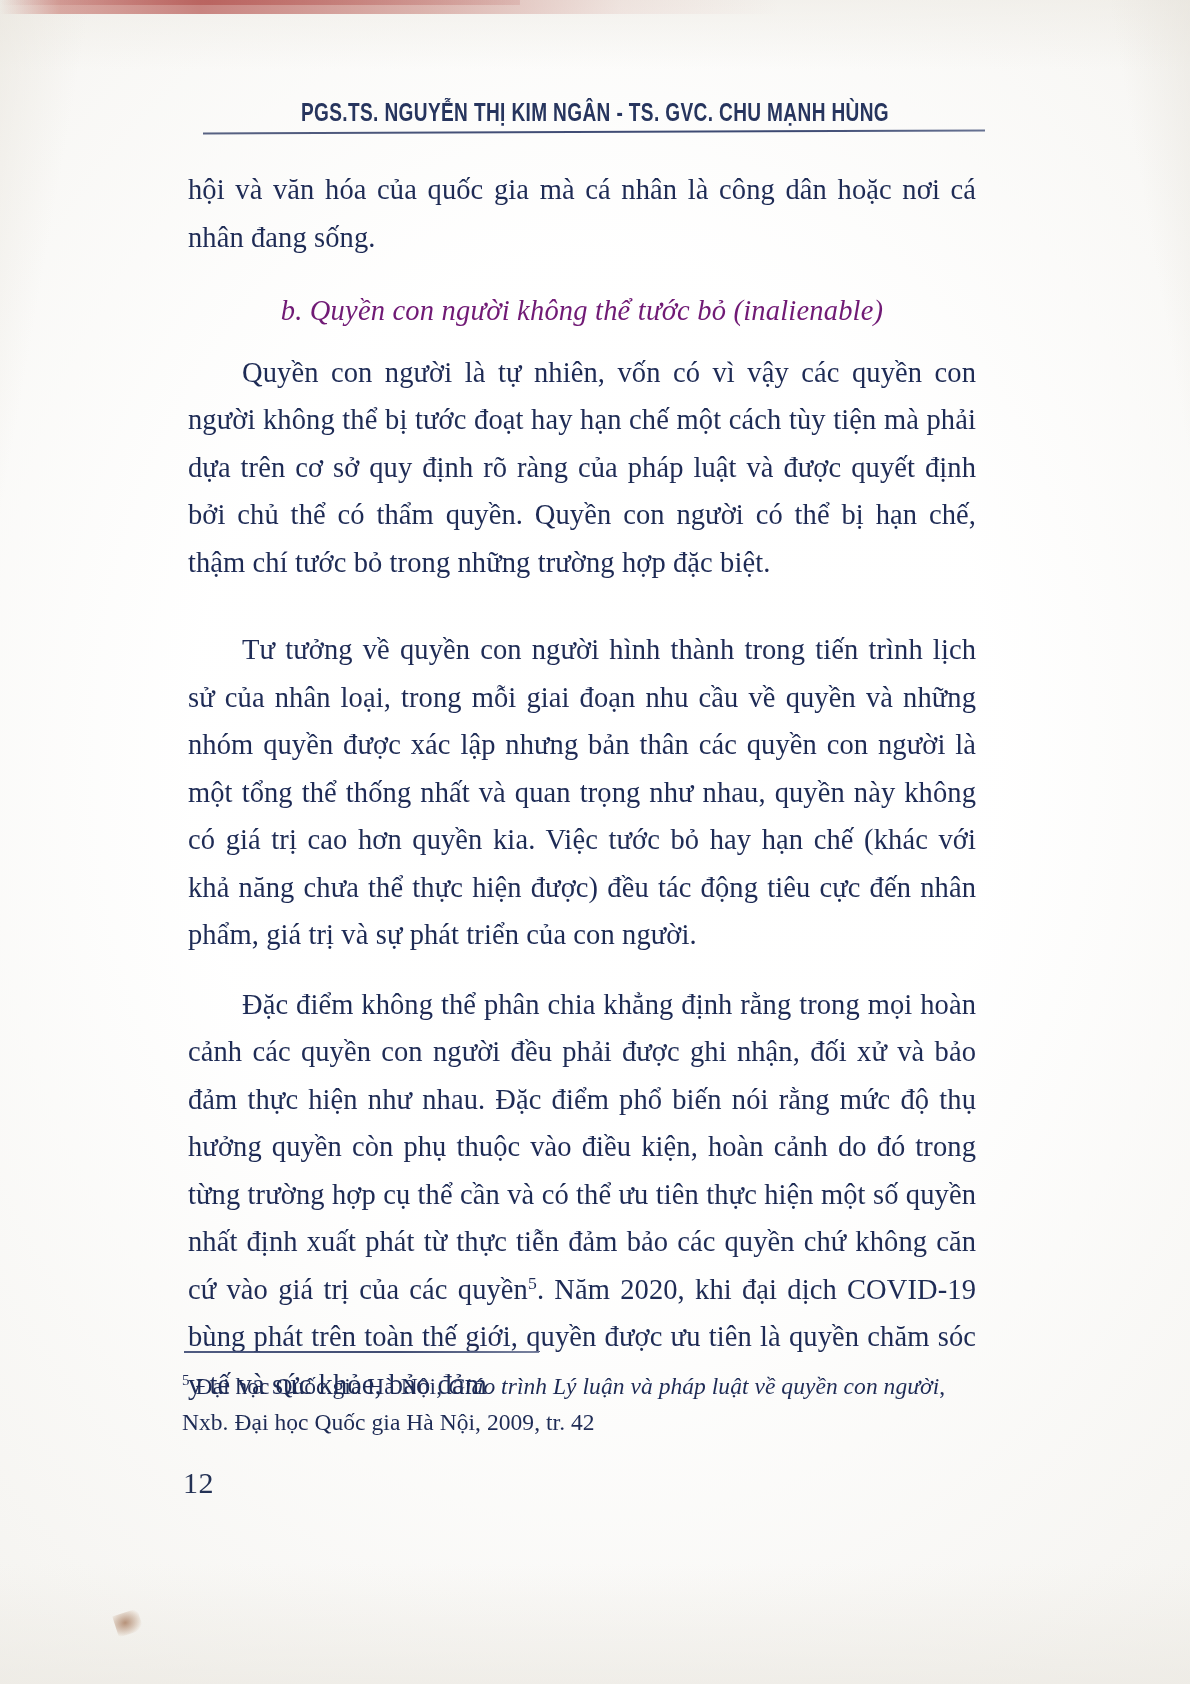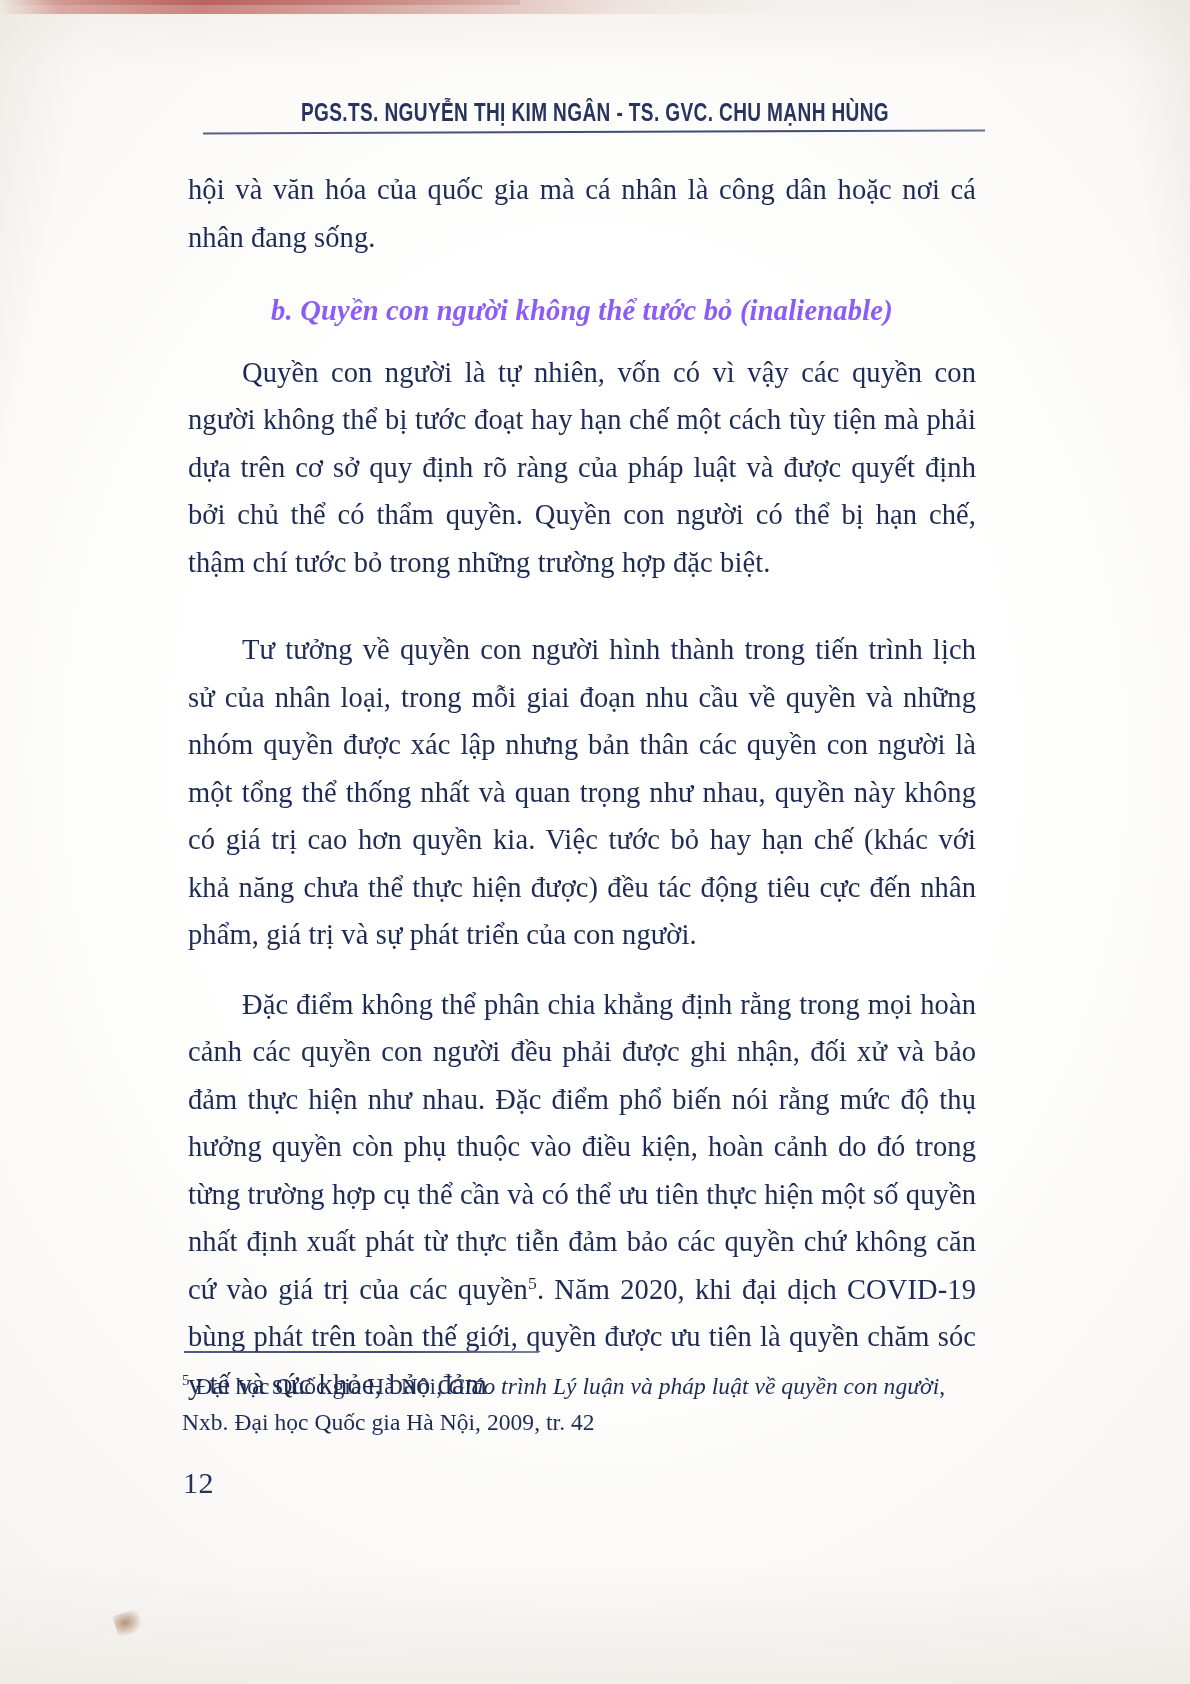--- a/index.html
+++ b/index.html
@@ -108,24 +108,24 @@
     color: #1e2b55;
     letter-spacing: 0.1px;
   }
   p.para.indent {
     text-indent: 54px;
   }
   h3.sub-heading {
     margin: 0;
     font-size: 28.5px;
     line-height: 47.5px;
-    font-weight: bold;
+    font-weight: normal;
     font-style: italic;
     text-align: center;
-    color: #8b5cf6;
+    color: #701a75;
     letter-spacing: 0.2px;
   }
   .gap-before-heading { height: 20px; }
   .gap-after-heading { height: 8px; }
   .gap-para { height: 10px; }
 
   sup.fn-ref {
     font-size: 0.62em;
     vertical-align: super;
     line-height: 0;

